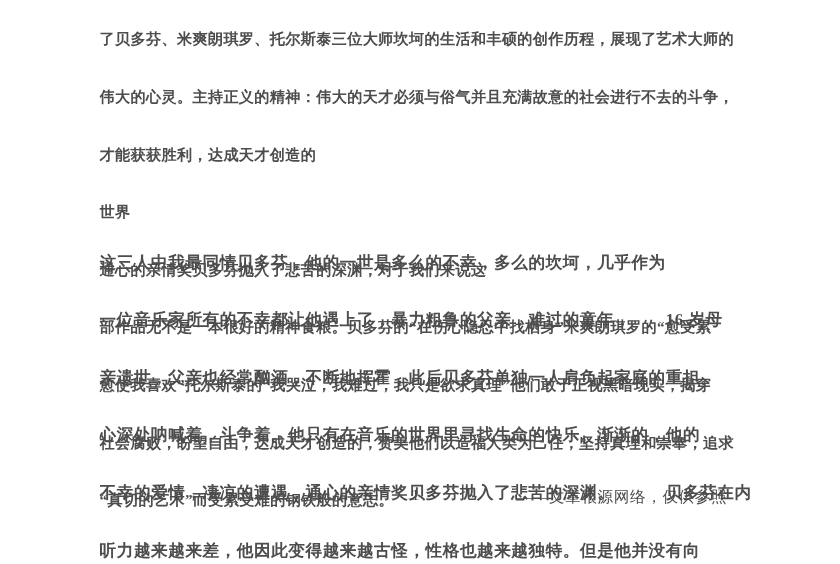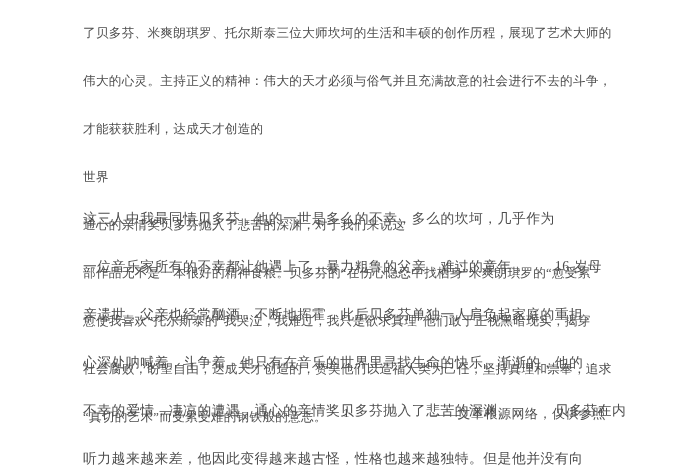--- a/index.html
+++ b/index.html
@@ -18,21 +18,21 @@
     font-size: 12.6px;
     line-height: 16px;
     letter-spacing: 0.3px;
   }
   .block-beethoven {
     top: 179px;
     font-size: 13.8px;
     line-height: 16px;
     letter-spacing: 0.5px;
   }
-  .line { height: 16px; overflow: hidden; }
+  .line { height: 16px; overflow: hidden; font-weight: bold; }
   .footer {
     position: absolute;
     left: 83px; top: 405px;
     width: 537px; height: 18px;
     font-size: 13px;
     color: #4d4d4d;
   }
   .pagenum { position: absolute; left: 260px; top: 0; }
   .source  { position: absolute; right: 14px; top: 0; letter-spacing: 0.5px; }
 </style>

